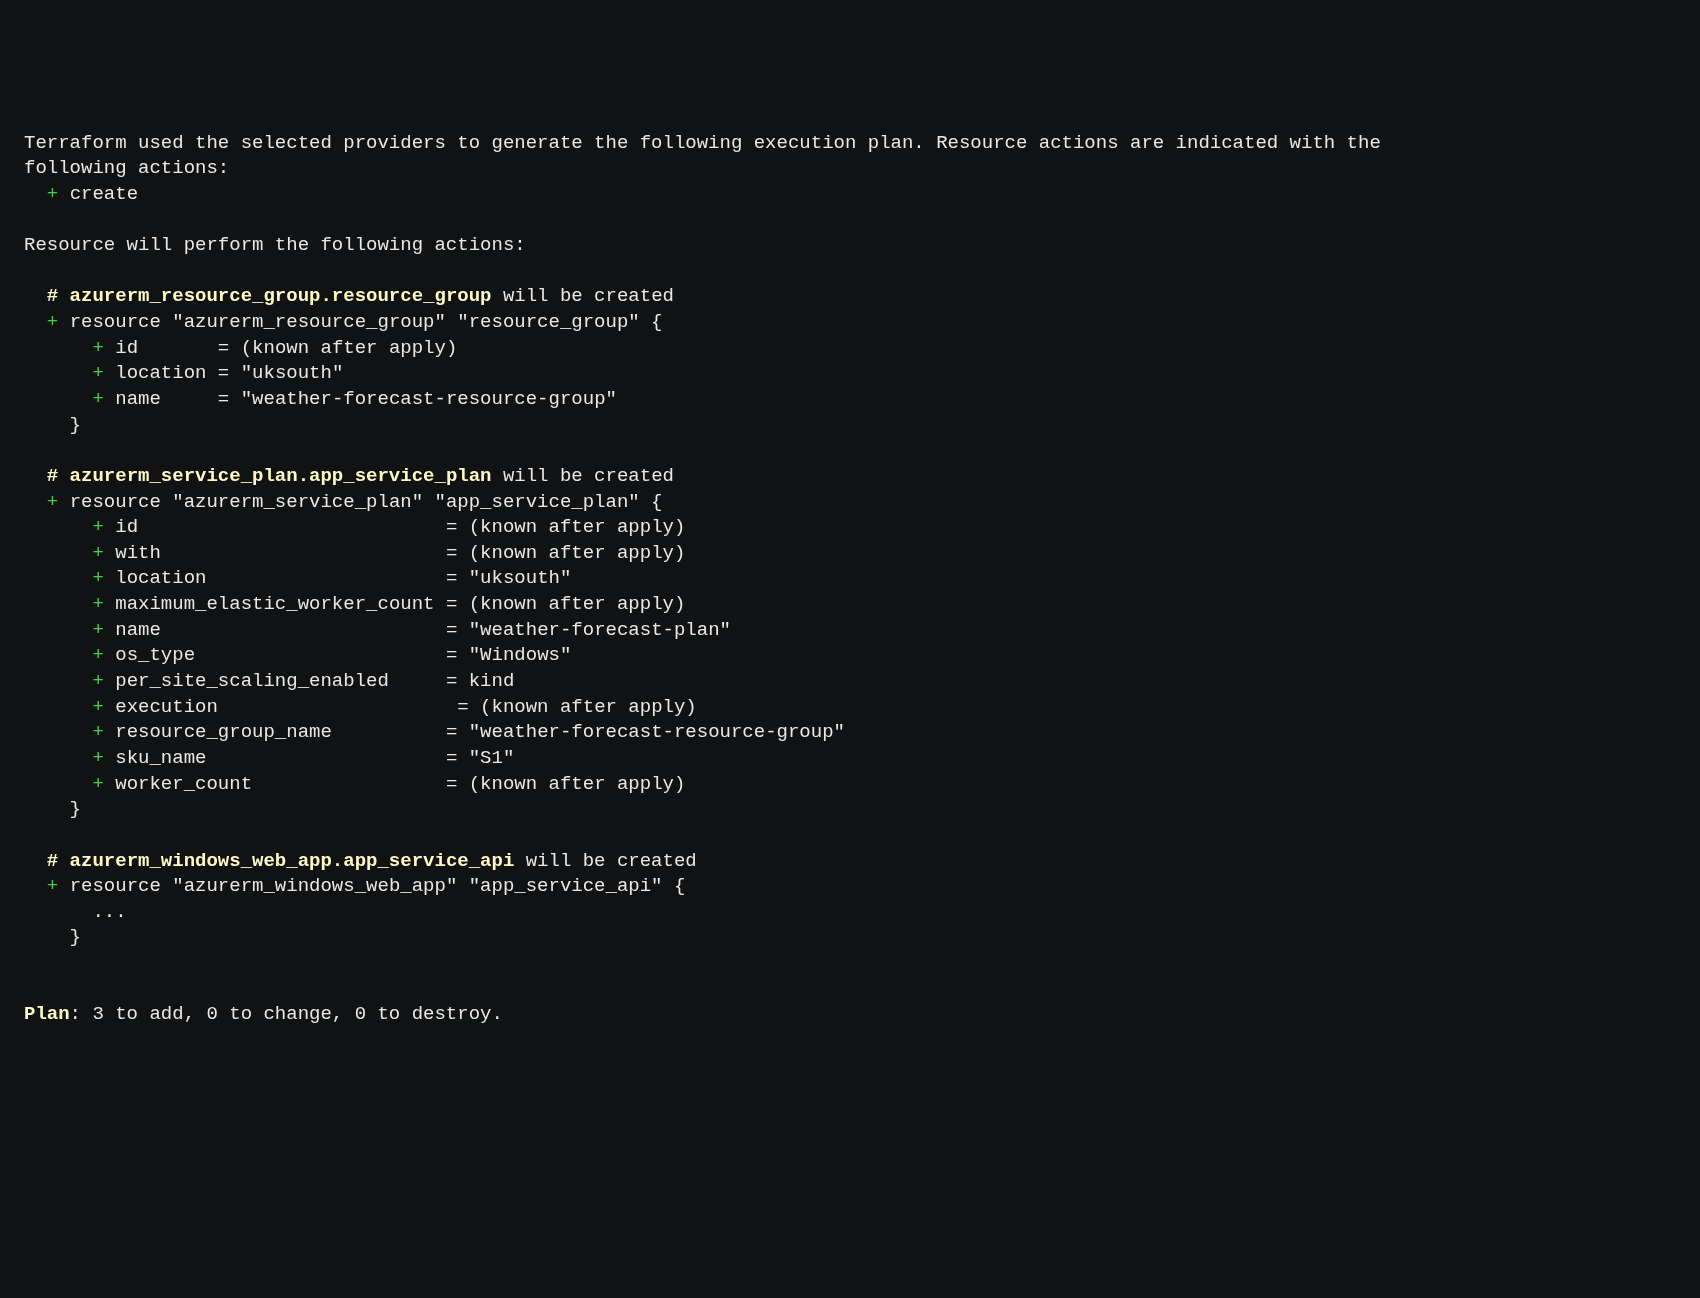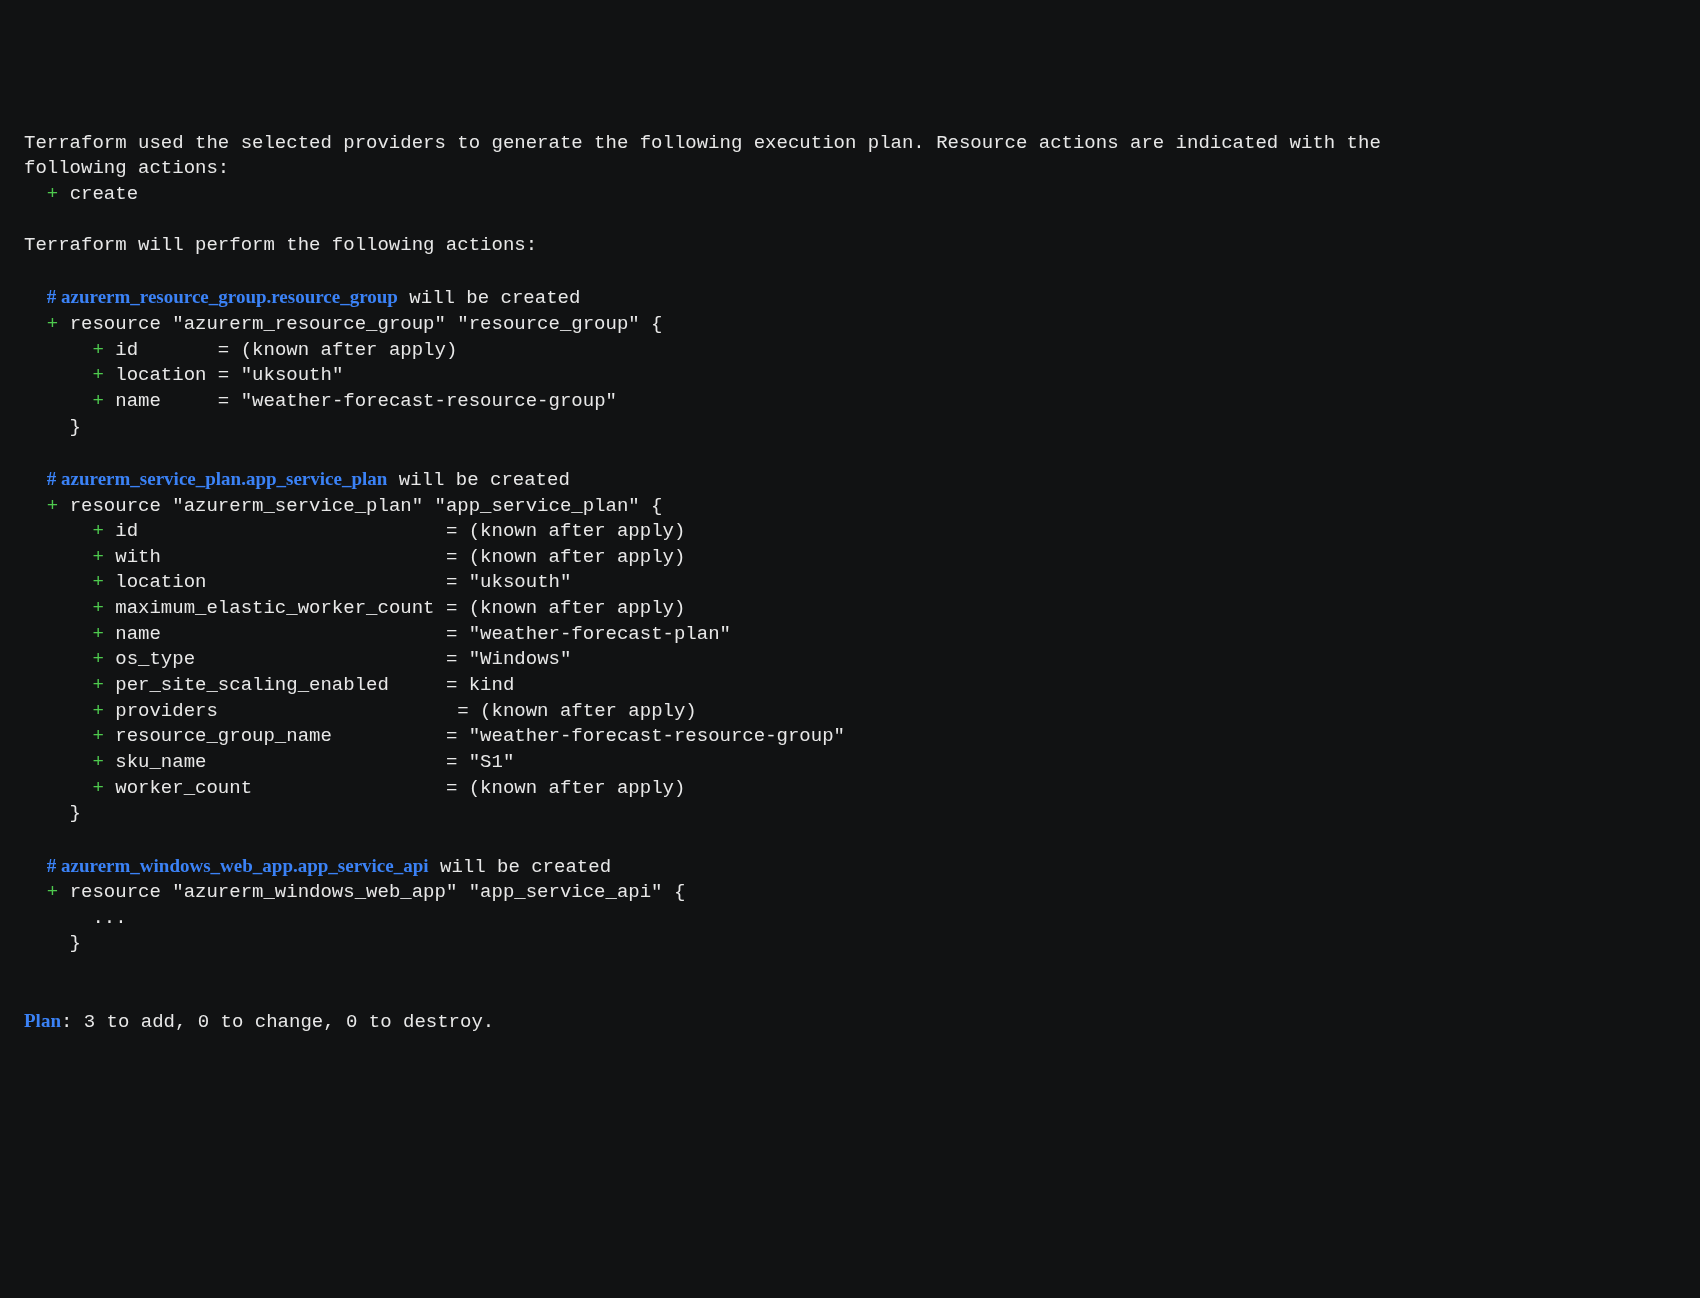--- a/index.html
+++ b/index.html
@@ -12,53 +12,53 @@
       color: #e8e8e8;
       font-family: 'Menlo', 'Monaco', 'Consolas', 'Courier New', monospace;
       font-size: 19px;
       line-height: 1.35;
       padding: 28px 24px;
       white-space: pre;
       font-weight: 500;
     }
     .green { color: #4ec94e; }
     .bold { font-weight: 900; }
-    .white { color: #3b82f6; font-family: Liberation Serif, serif; }
+    .white { color: #fef9c3; }
     .terminal {
       overflow-x: auto;
     }
   </style>
 </head>
 <body>
 
 
 
 <div class="terminal"><span>Terraform used the selected providers to generate the following execution plan. Resource actions are indicated with the</span>
 <span>following actions:</span>
   <span class="green">+</span> <span>create</span>
 
-<span>Terraform will perform the following actions:</span>
+<span>Resource will perform the following actions:</span>
 
 <span id="blocks-container">  <span class="bold white"># azurerm_resource_group.resource_group</span> <span>will be created</span>
   <span class="green">+</span> <span>resource "azurerm_resource_group" "resource_group" {</span>
       <span class="green">+</span> <span>id      </span> = <span>(known after apply)</span>
       <span class="green">+</span> <span>location</span> = <span>"uksouth"</span>
       <span class="green">+</span> <span>name    </span> = <span>"weather-forecast-resource-group"</span>
     <span>}</span>
 
   <span class="bold white"># azurerm_service_plan.app_service_plan</span> <span>will be created</span>
   <span class="green">+</span> <span>resource "azurerm_service_plan" "app_service_plan" {</span>
       <span class="green">+</span> <span>id                          </span> = <span>(known after apply)</span>
       <span class="green">+</span> <span>with                        </span> = <span>(known after apply)</span>
       <span class="green">+</span> <span>location                    </span> = <span>"uksouth"</span>
       <span class="green">+</span> <span>maximum_elastic_worker_count</span> = <span>(known after apply)</span>
       <span class="green">+</span> <span>name                        </span> = <span>"weather-forecast-plan"</span>
       <span class="green">+</span> <span>os_type                     </span> = <span>"Windows"</span>
       <span class="green">+</span> <span>per_site_scaling_enabled    </span> = <span>kind</span>
-      <span class="green">+</span> <span>providers                    </span> = <span>(known after apply)</span>
+      <span class="green">+</span> <span>execution                    </span> = <span>(known after apply)</span>
       <span class="green">+</span> <span>resource_group_name         </span> = <span>"weather-forecast-resource-group"</span>
       <span class="green">+</span> <span>sku_name                    </span> = <span>"S1"</span>
       <span class="green">+</span> <span>worker_count                </span> = <span>(known after apply)</span>
     <span>}</span>
 
   <span class="bold white"># azurerm_windows_web_app.app_service_api</span> <span>will be created</span>
   <span class="green">+</span> <span>resource "azurerm_windows_web_app" "app_service_api" {</span>
       <span>...</span>
     <span>}</span>
 

